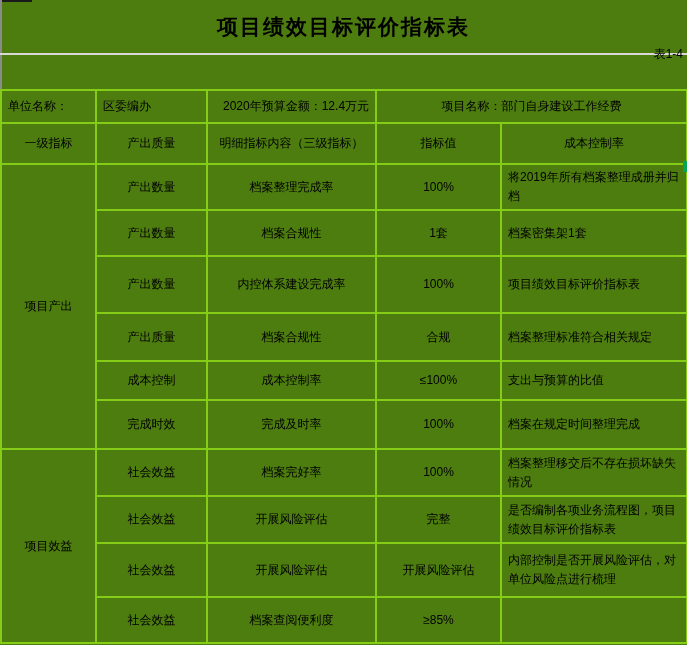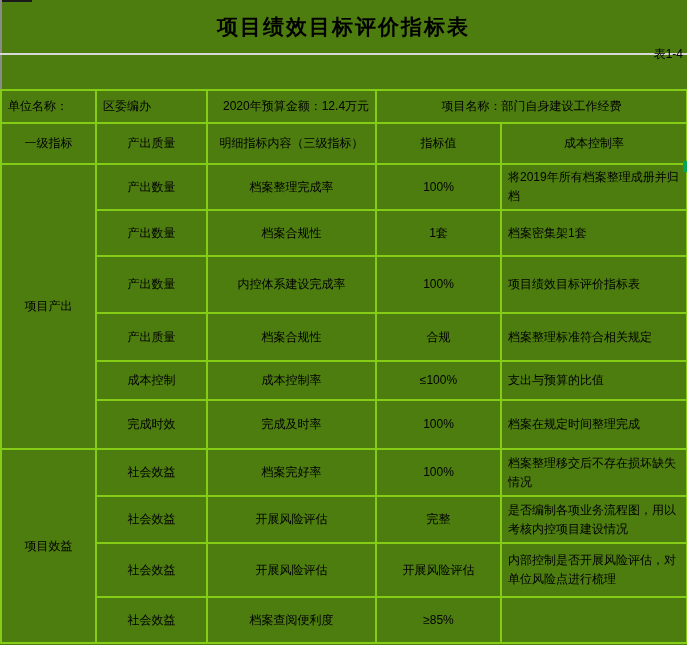--- a/index.html
+++ b/index.html
@@ -134,21 +134,21 @@
           <td rowspan="4">项目效益</td>
           <td>社会效益</td>
           <td>档案完好率</td>
           <td>100%</td>
           <td class="left">档案整理移交后不存在损坏缺失情况</td>
         </tr>
         <tr style="height: 47px;">
           <td>社会效益</td>
           <td>开展风险评估</td>
           <td>完整</td>
-          <td class="left">是否编制各项业务流程图，用以考核内控项目建设情况</td>
+          <td class="left">是否编制各项业务流程图，项目绩效目标评价指标表</td>
         </tr>
         <tr style="height: 54px;">
           <td>社会效益</td>
           <td>开展风险评估</td>
           <td>开展风险评估</td>
           <td class="left">内部控制是否开展风险评估，对单位风险点进行梳理</td>
         </tr>
         <tr style="height: 46px;">
           <td>社会效益</td>
           <td>档案查阅便利度</td>

